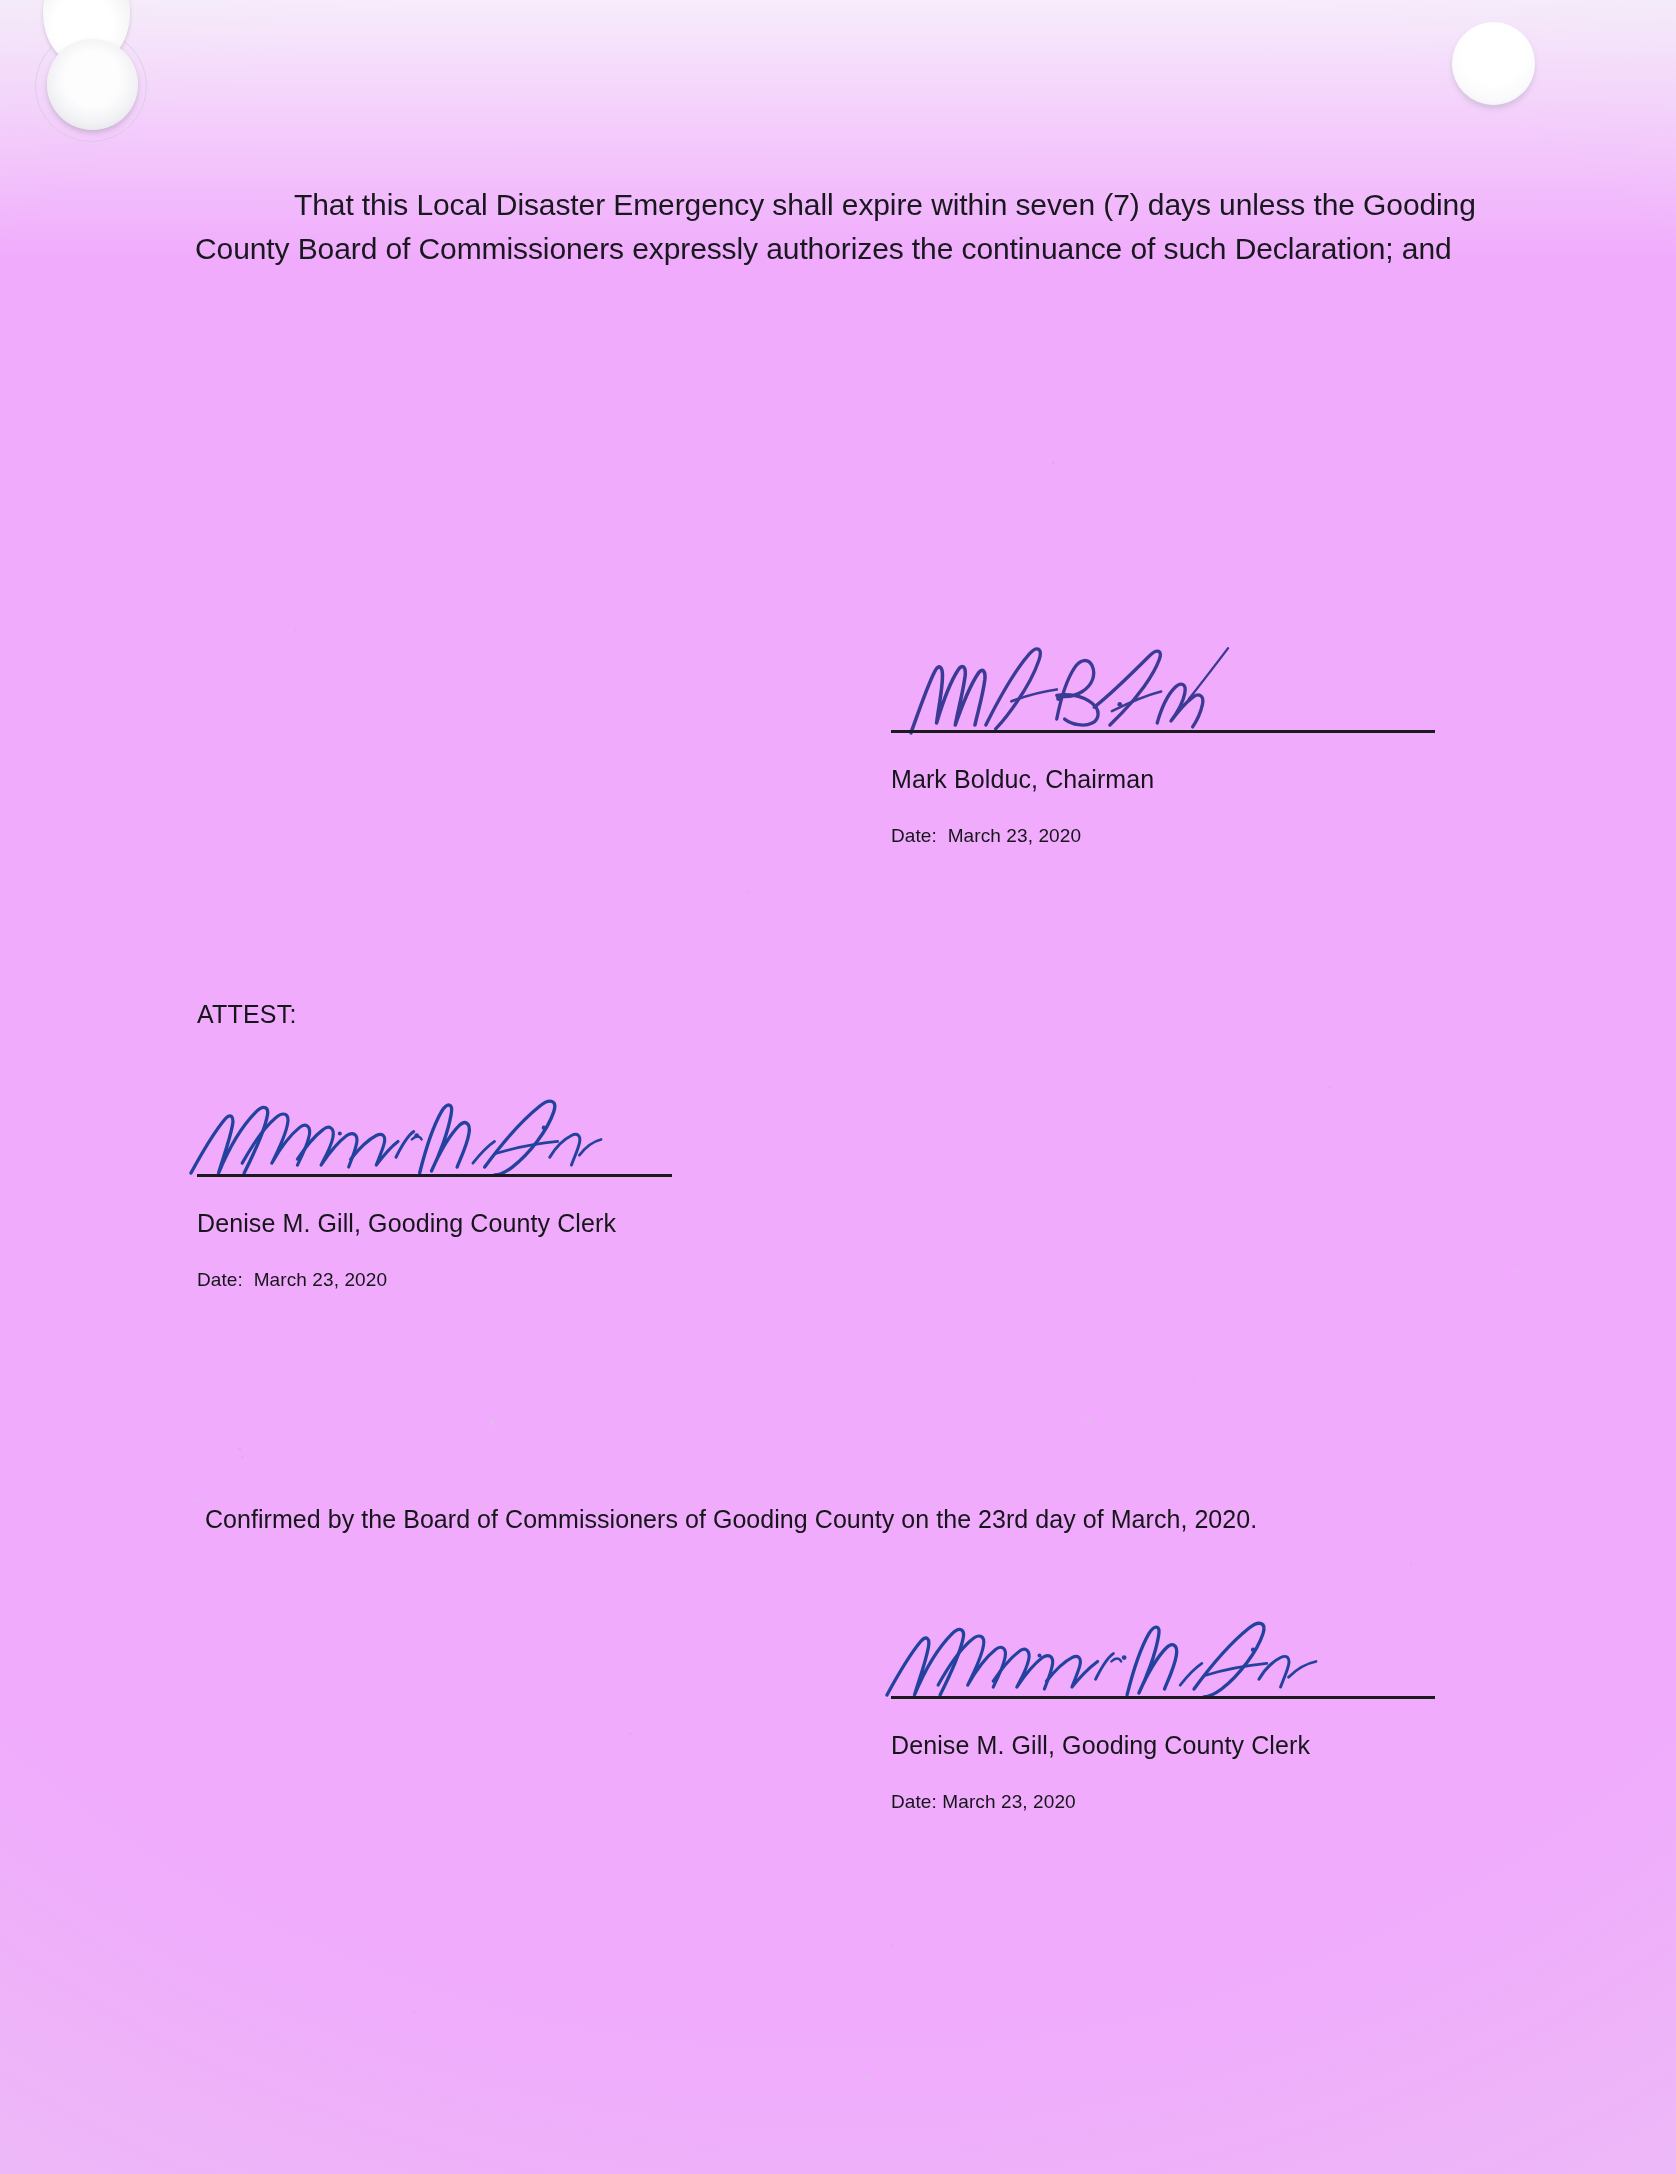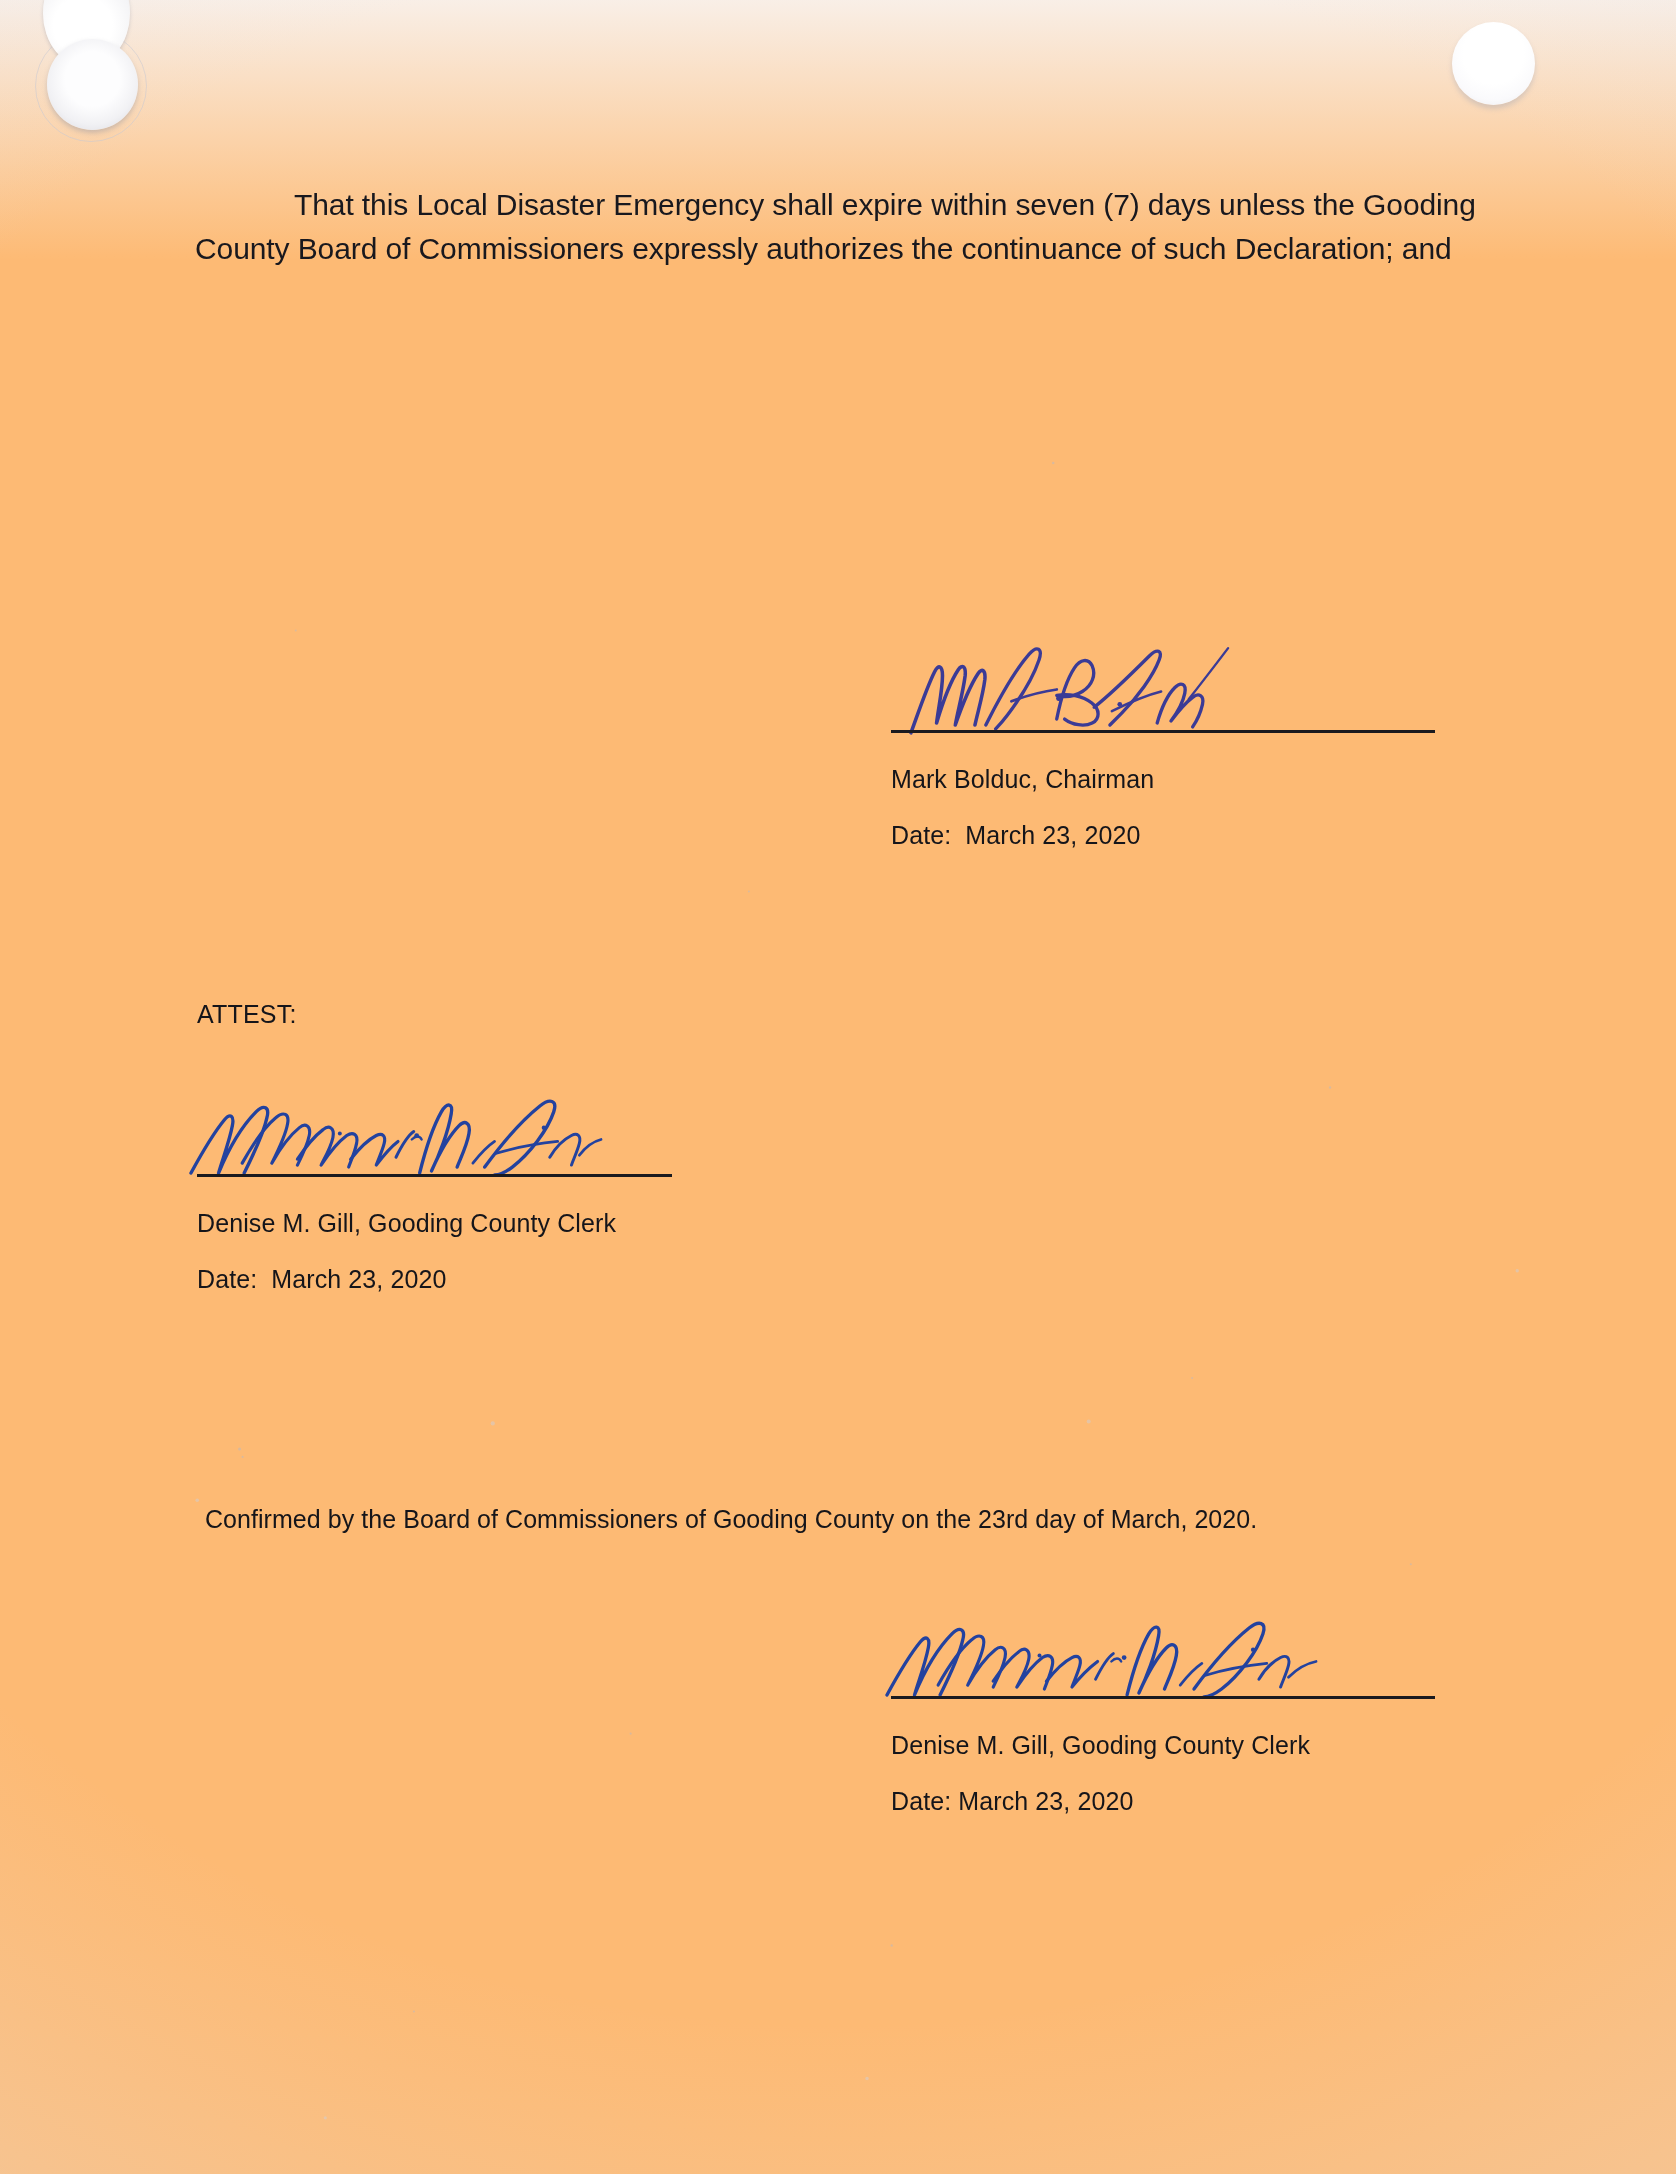--- a/index.html
+++ b/index.html
@@ -8,21 +8,21 @@
     padding: 0;
     background: #d8d8d8;
   }
 
   
   .page {
     position: relative;
     width: 1677px;
     height: 2174px;
     margin: 0 auto;
-    background: #fdba74;
+    background: #f0abfc;
     overflow: hidden;
     font-family: "Liberation Sans", sans-serif;
     color: #14141a;
   }
 
   
   .paper-tone {
     position: absolute;
     inset: 0;
     pointer-events: none;
@@ -127,21 +127,21 @@
   .sig-ink-gill-b { left: -5.9px;  width: 433px; height: 85px; }
 
   .sig-name {
     font-size: 25px;
     line-height: 33px;
     letter-spacing: 0.1px;
     color: #15151a;
     margin-top: 29.6px;
   }
   .sig-date {
-    font-size: 25px;
+    font-size: 19px;
     line-height: 33px;
     letter-spacing: 0.1px;
     color: #15151a;
     margin-top: 23.6px;
     white-space: pre;
   }
 
   
   .attest-label {
     position: absolute;

